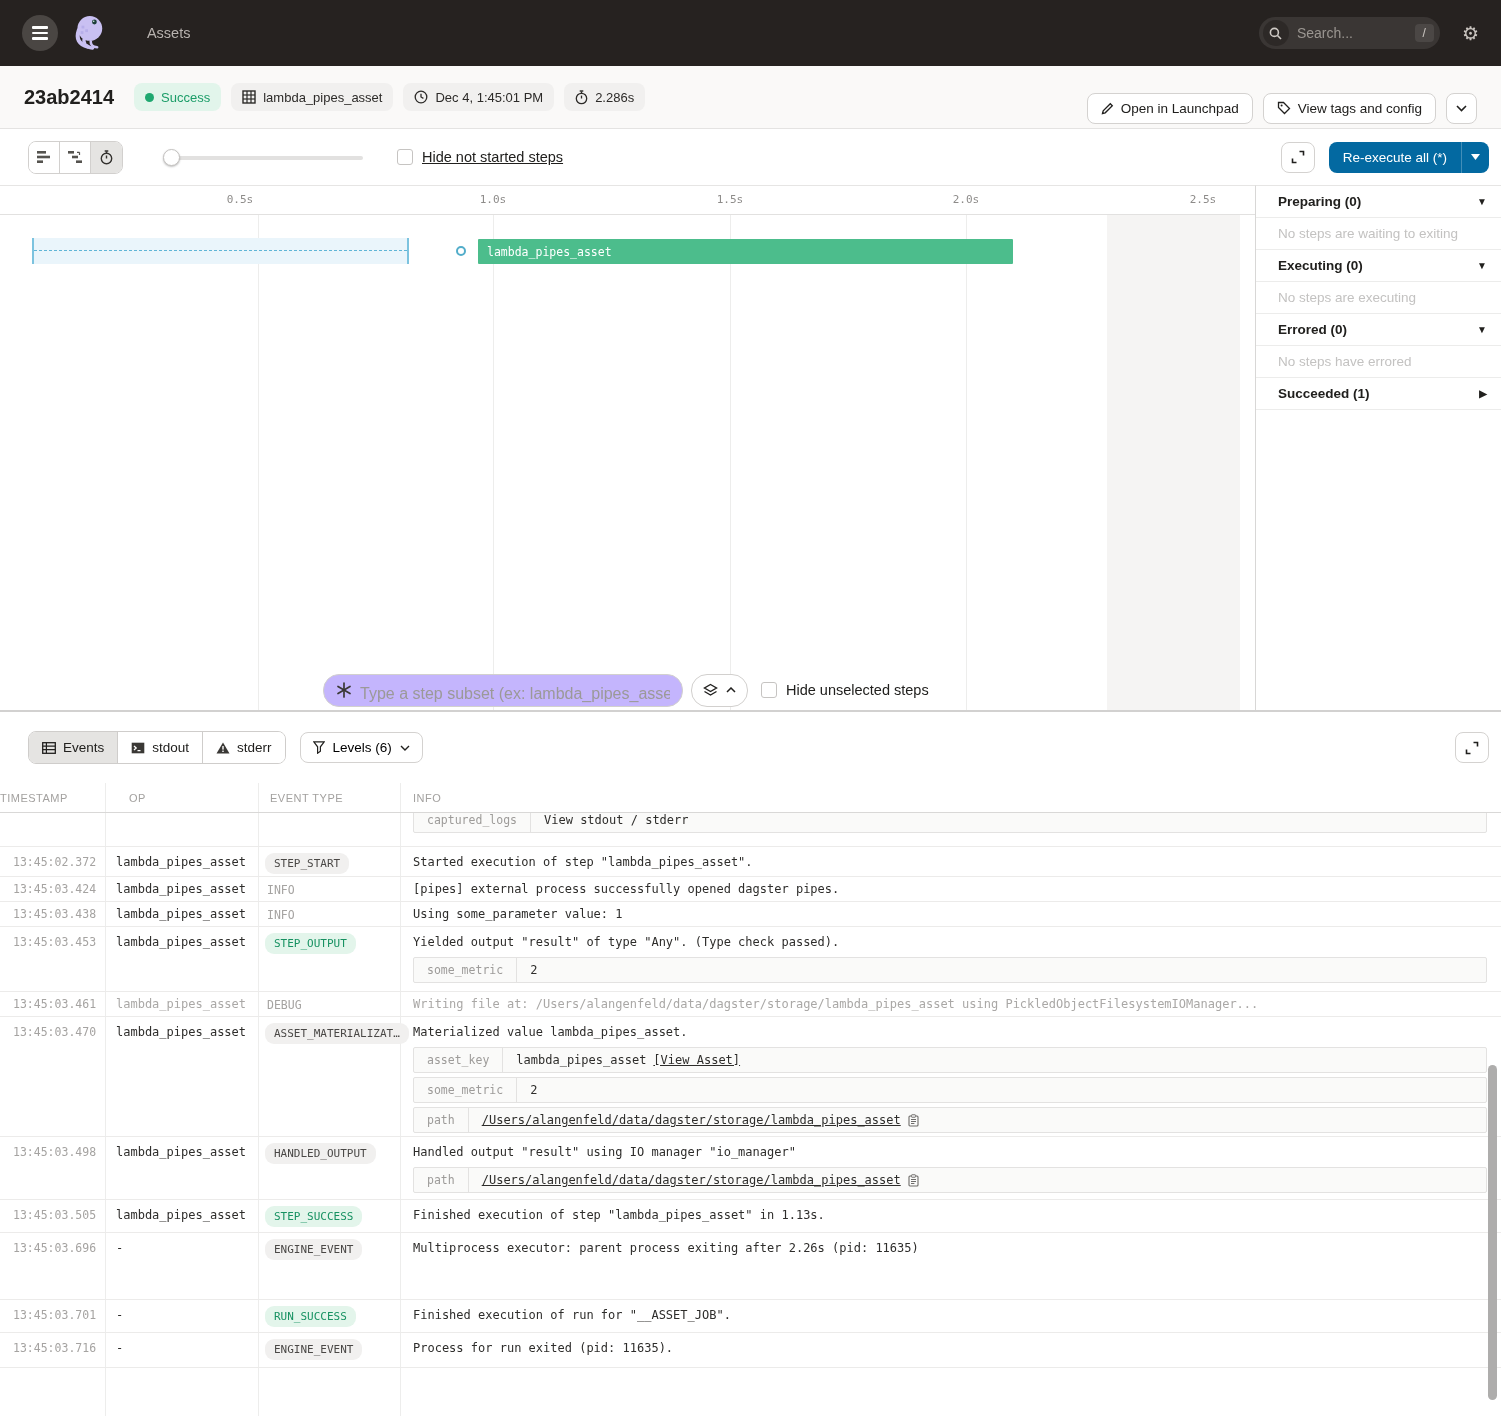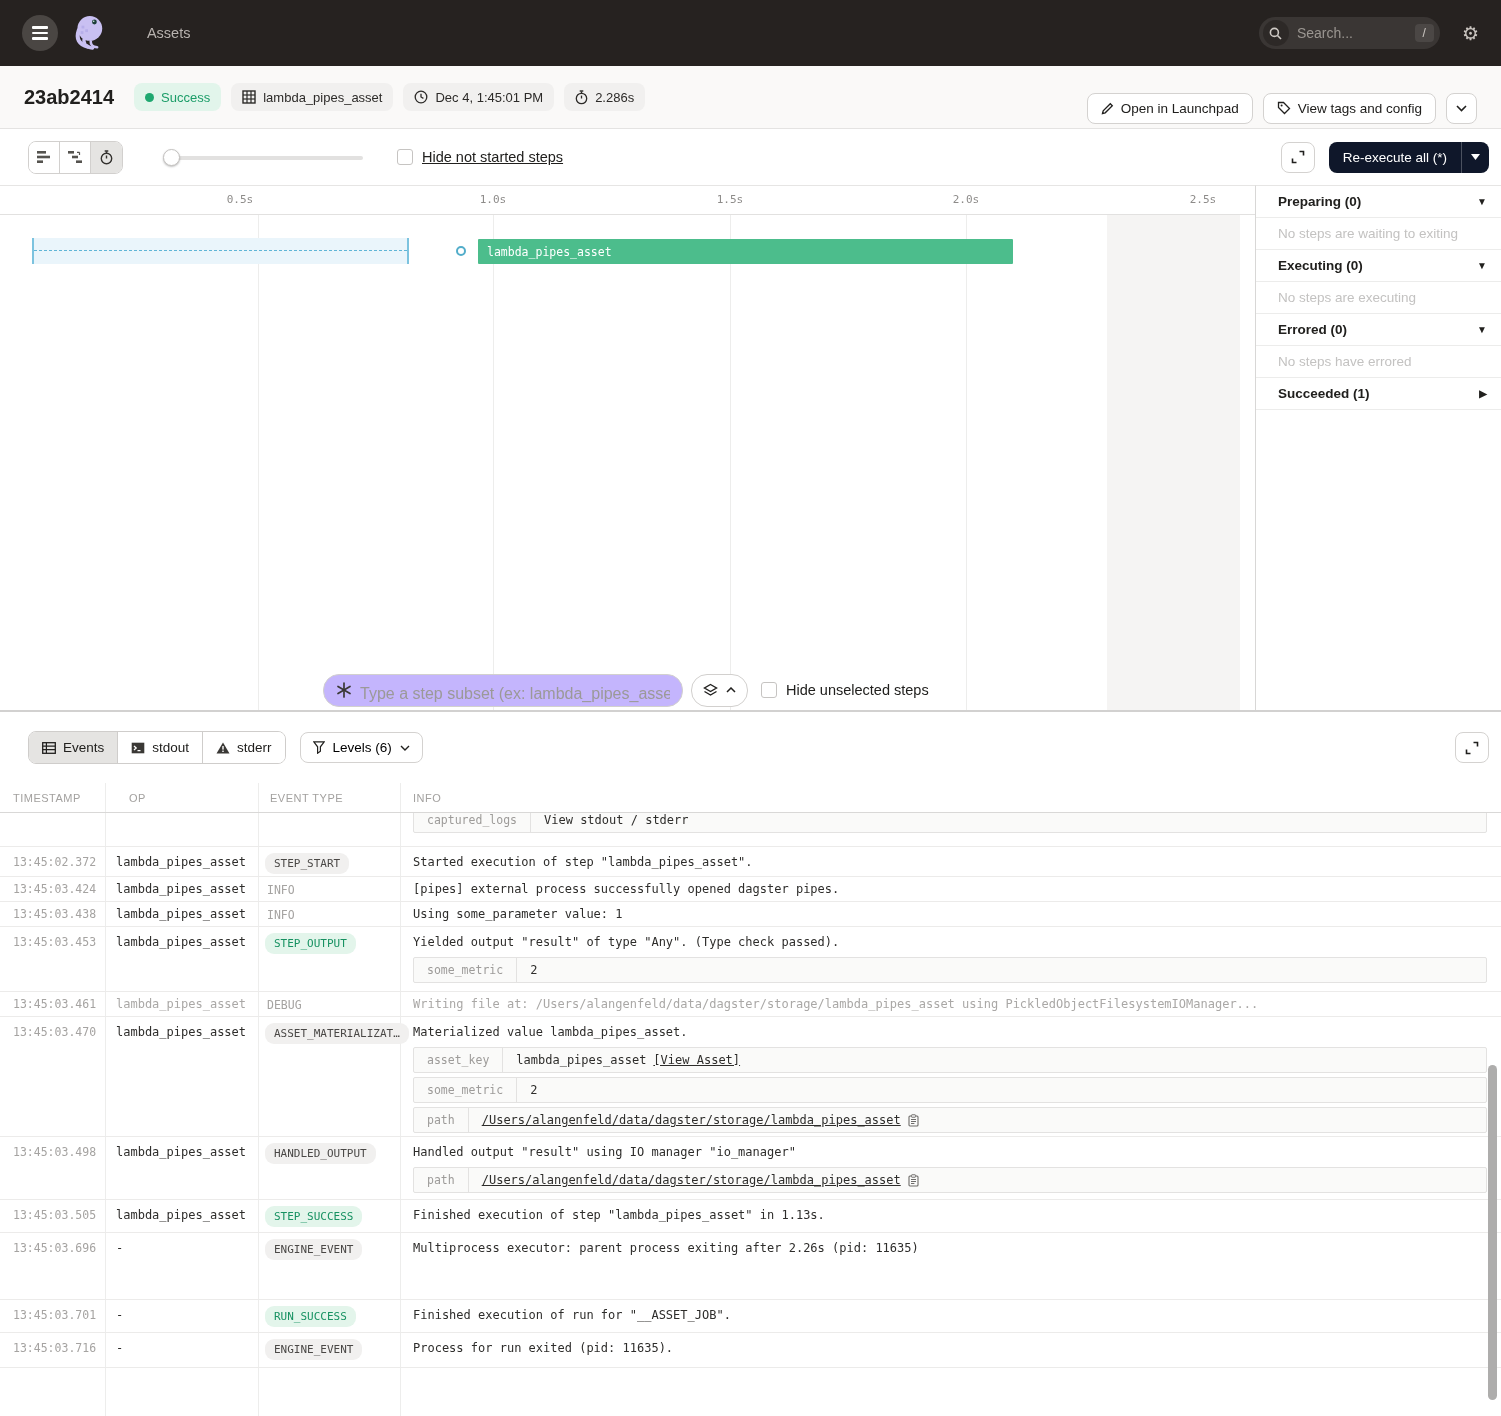--- a/index.html
+++ b/index.html
@@ -38,21 +38,21 @@
   .seg { display:flex; margin-left:28px; border:1px solid #d2d0ce; border-radius:8px; overflow:hidden; }
   .seg button { width:31px; height:31px; background:#fff; border:none; border-right:1px solid #d2d0ce; display:flex; align-items:center; justify-content:center; cursor:pointer; }
   .seg button:last-child { border-right:none; }
   .seg button.active { background:#e5e4e2; }
   .slider { position:relative; width:200px; height:31px; margin-left:40px; cursor:pointer; }
   .slider .track { position:absolute; top:14px; left:8px; right:0; height:4px; background:#e2e1e0; border-radius:2px; }
   .slider .knob { position:absolute; top:7px; left:0; width:17px; height:17px; border-radius:50%; background:#fff; border:1px solid #c4c2c0; box-shadow:0 1px 2px rgba(0,0,0,.25); }
   .chk { width:16px; height:16px; border:1.5px solid #c6c4c2; border-radius:3px; background:#fff; cursor:pointer; flex:none; }
   .chk-label { font-size:14.5px; color:#21201e; margin-left:9px; }
   .gtb-right { margin-left:auto; display:flex; gap:14px; margin-right:12px; align-items:center; }
-  .btn-dark { height:31px; display:inline-flex; align-items:center; background:#0f172a; color:#fff; border-radius:8px; font-size:13.5px; cursor:pointer; }
+  .btn-dark { height:31px; display:inline-flex; align-items:center; background:#0369a1; color:#fff; border-radius:8px; font-size:13.5px; cursor:pointer; }
   .btn-dark .lbl { padding:0 14px; }
   .btn-dark .caret { padding:0 9px; border-left:1px solid rgba(255,255,255,.25); display:flex; align-items:center; height:100%; }
 
   
   .gantt { position:absolute; top:185px; left:0; width:1255px; height:525px; background:#fff; border-top:1px solid #e6e5e4; }
   .ticksrow { position:absolute; top:0; left:0; right:0; height:29px; border-bottom:1px solid #e2e1e0; }
   .tick { position:absolute; top:7px; width:48px; text-align:center; font-size:11px; color:#8d8b89; }
   .gl { position:absolute; top:29px; bottom:0; width:1px; background:#ededec; }
   .gray-zone { position:absolute; top:29px; left:1107px; width:133px; bottom:0; background:#f5f4f3; }
   .waitbox { position:absolute; top:52px; left:32px; width:377px; height:26px; background:#eaf5fb; border-left:2px solid #7cc3df; border-right:2px solid #7cc3df; }
@@ -92,21 +92,21 @@
 
   
   .logtable { position:absolute; top:783px; left:0; width:1501px; height:633px; background:#fff; overflow:hidden; }
   .vline { position:absolute; top:0; bottom:0; width:1px; background:#ededec; }
   .lt-head { position:relative; height:30px; border-bottom:1px solid #d9d8d7; display:flex; align-items:center; font-size:11px; letter-spacing:.5px; color:#a3a19f; }
   .row { position:relative; display:flex; border-bottom:1px solid #ecebea; overflow:hidden; }
   .c-ts { width:105px; padding:8px 0 0 13px; font-size:11.5px; color:#a5a3a1; flex:none; }
   .c-op { width:153px; padding:8px 0 0 11px; font-size:12px; color:#2e2d2b; flex:none; }
   .c-type { width:142px; padding:6px 0 0 7px; flex:none; }
   .c-info { flex:1; padding:8px 14px 0 13px; font-size:12px; color:#2e2d2b; }
-  .h-ts { width:105px; padding-left:13px; } .h-op { width:153px; padding-left:24px; } .h-type { width:142px; padding-left:12px; } .h-info { flex:1; padding-left:13px; }
+  .h-ts { width:105px; } .h-op { width:153px; padding-left:24px; } .h-type { width:142px; padding-left:12px; } .h-info { flex:1; padding-left:13px; }
   .badge { display:inline-block; font-family:"DejaVu Sans Mono", monospace; font-size:11px; color:#4a4846; background:#f1f0ef; border-radius:9px; padding:4px 9px; white-space:nowrap; }
   .badge.green { background:#e3f5eb; color:#169161; }
   .type-plain { display:inline-block; font-family:"DejaVu Sans Mono", monospace; font-size:11.5px; color:#a5a3a1; padding:3px 2px; }
   .row.muted .c-op, .row.muted .c-info { color:#aaa8a6; }
   .metabox { display:flex; border:1px solid #e3e2e1; background:#fafaf9; border-radius:2px; margin-top:8px; align-items:stretch; }
   .metabox .mk { padding:5px 13px; font-size:11.5px; color:#9d9b99; border-right:1px solid #e3e2e1; white-space:nowrap; }
   .metabox .mv { padding:5px 13px; font-size:12px; color:#2e2d2b; display:flex; align-items:center; gap:7px; }
   .mv a { color:#2e2d2b; text-decoration:underline; cursor:pointer; }
   .scrollthumb { position:absolute; right:4px; top:282px; width:9px; height:335px; background:#aeadac; border-radius:5px; }
 

